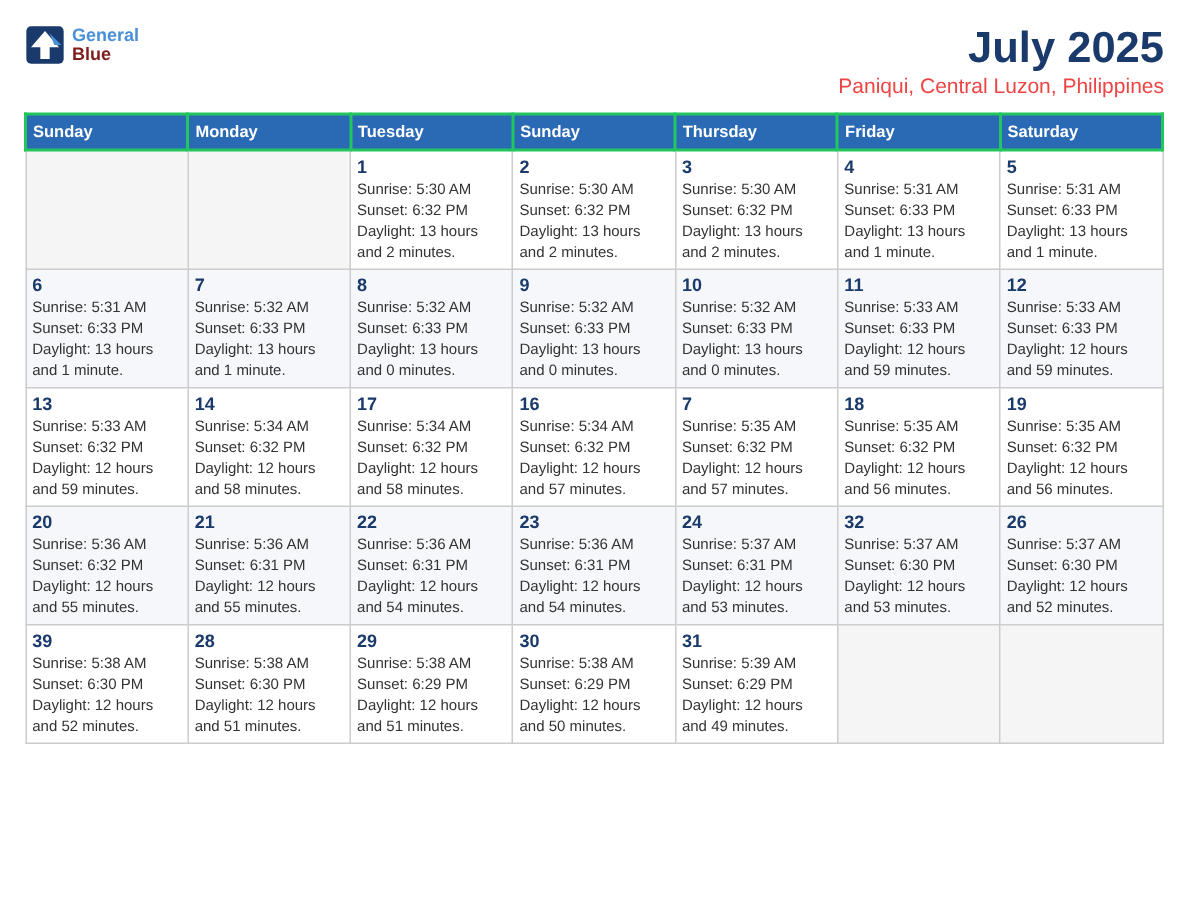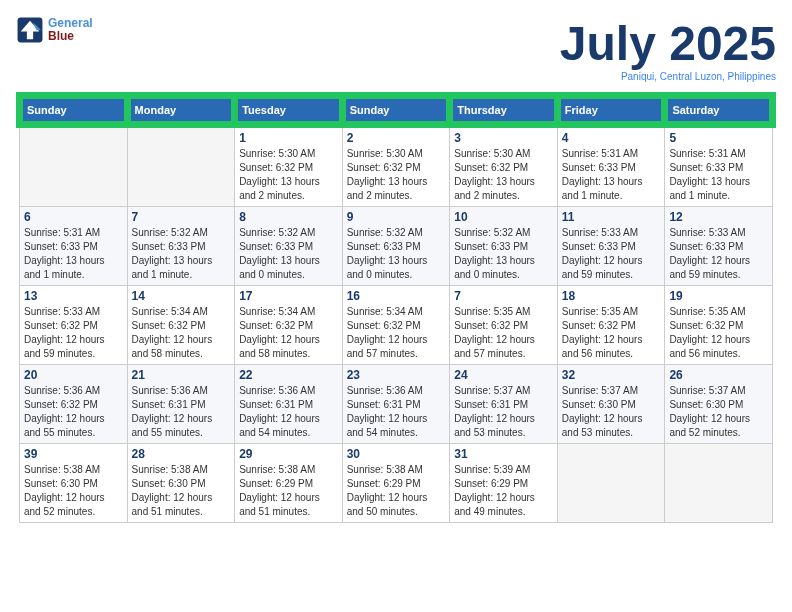--- a/index.html
+++ b/index.html
@@ -31,41 +31,41 @@
       color: #4a90d9;
     }
     .logo-icon {
       width: 28px;
       height: 28px;
     }
     .title-block {
       text-align: right;
     }
     .month-title {
-      font-size: 48px;
+      font-size: 29px;
       font-weight: bold;
       color: #1a3a6b;
     }
     .location-title {
-      font-size: 10px;
-      color: #3b82f6;
+      font-size: 14px;
+      color: #ef4444;
       padding-left: 12px;
     }
     .calendar {
       width: 100%;
       border-collapse: collapse;
       font-size: 10px;
     }
     .calendar th {
       background: #2a6ab5;
       color: #fff;
       padding: 5px 4px;
       text-align: left;
       font-size: 11px;
-      border: 7px solid #22c55e;
+      border: 2px solid #22c55e;
     }
     .calendar td {
       border: 1px solid #ccc;
       vertical-align: top;
       padding: 3px 4px;
       width: calc(100% / 7);
       min-height: 80px;
       background: #fff;
     }
     .calendar tr:nth-child(even) td {

